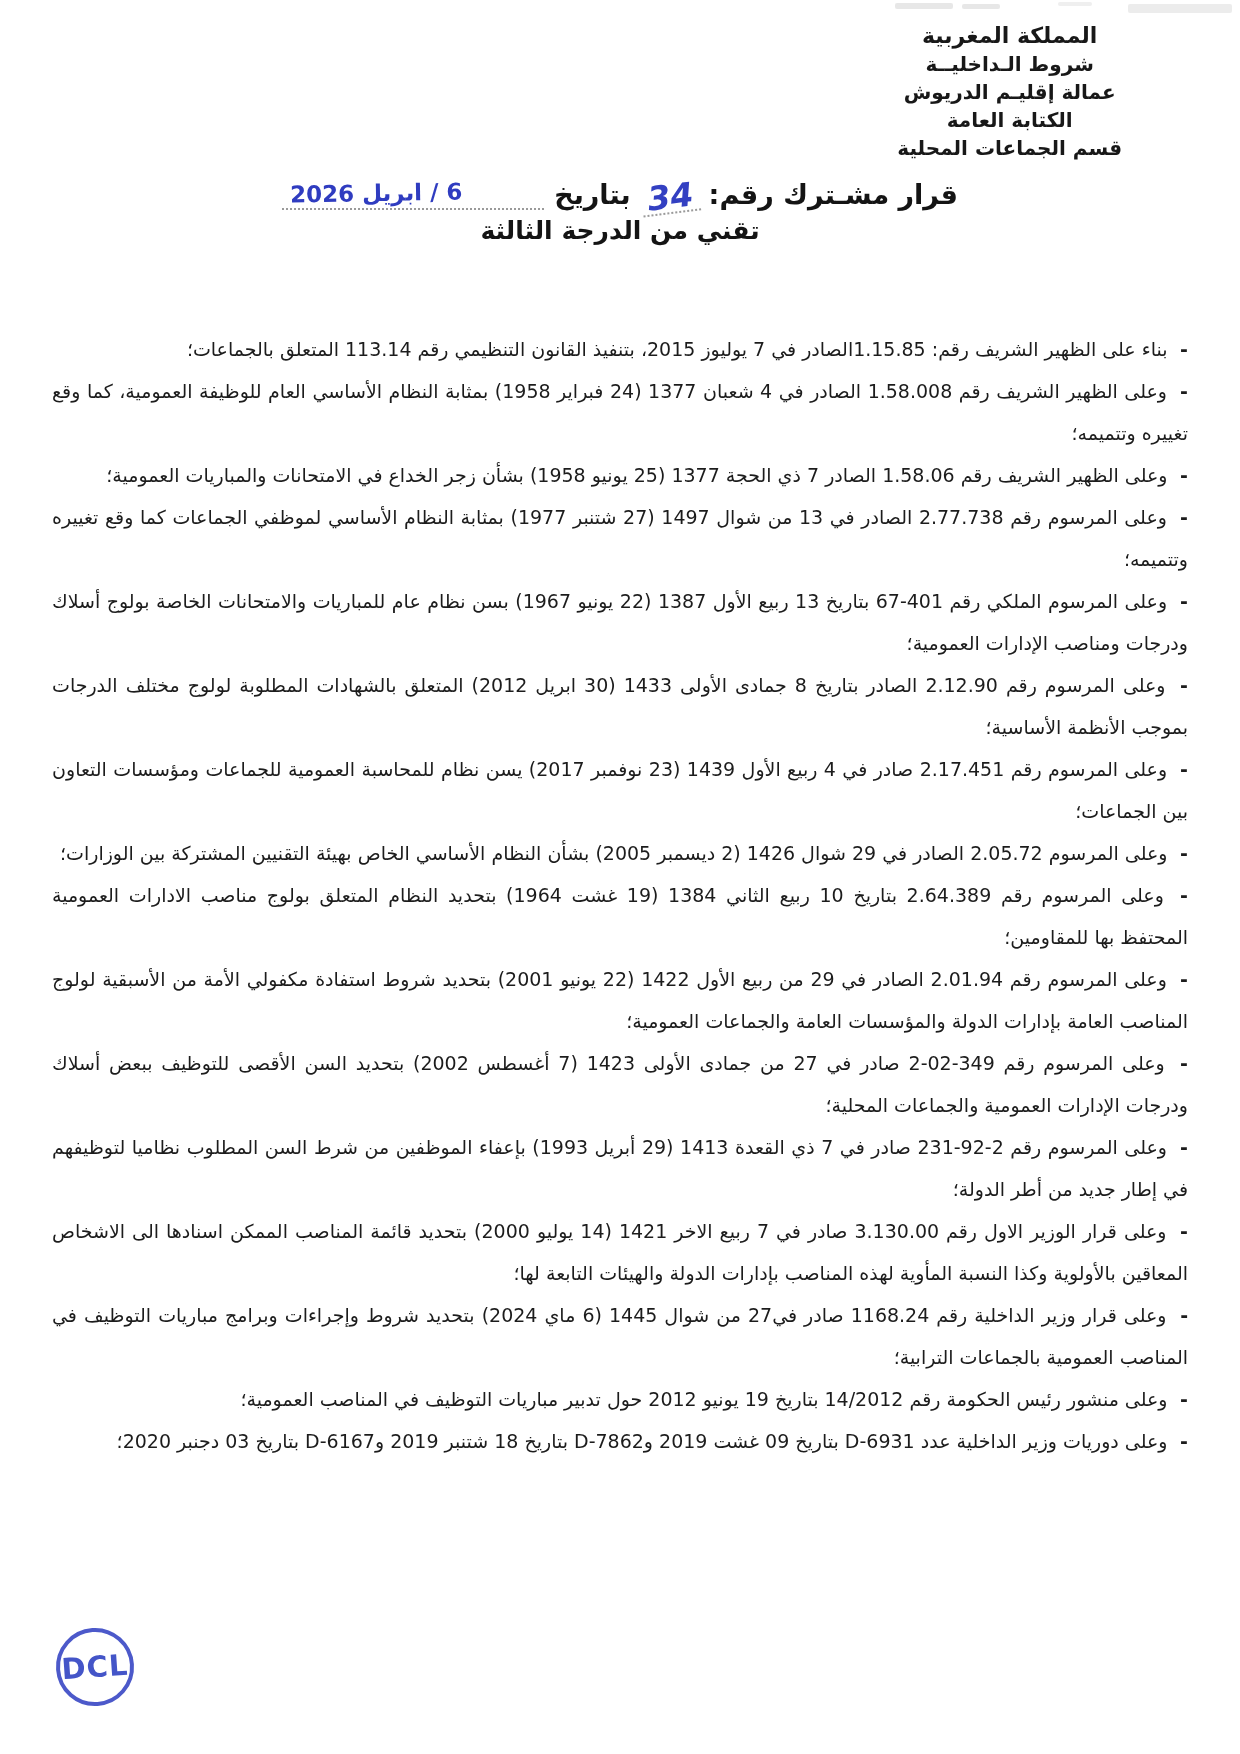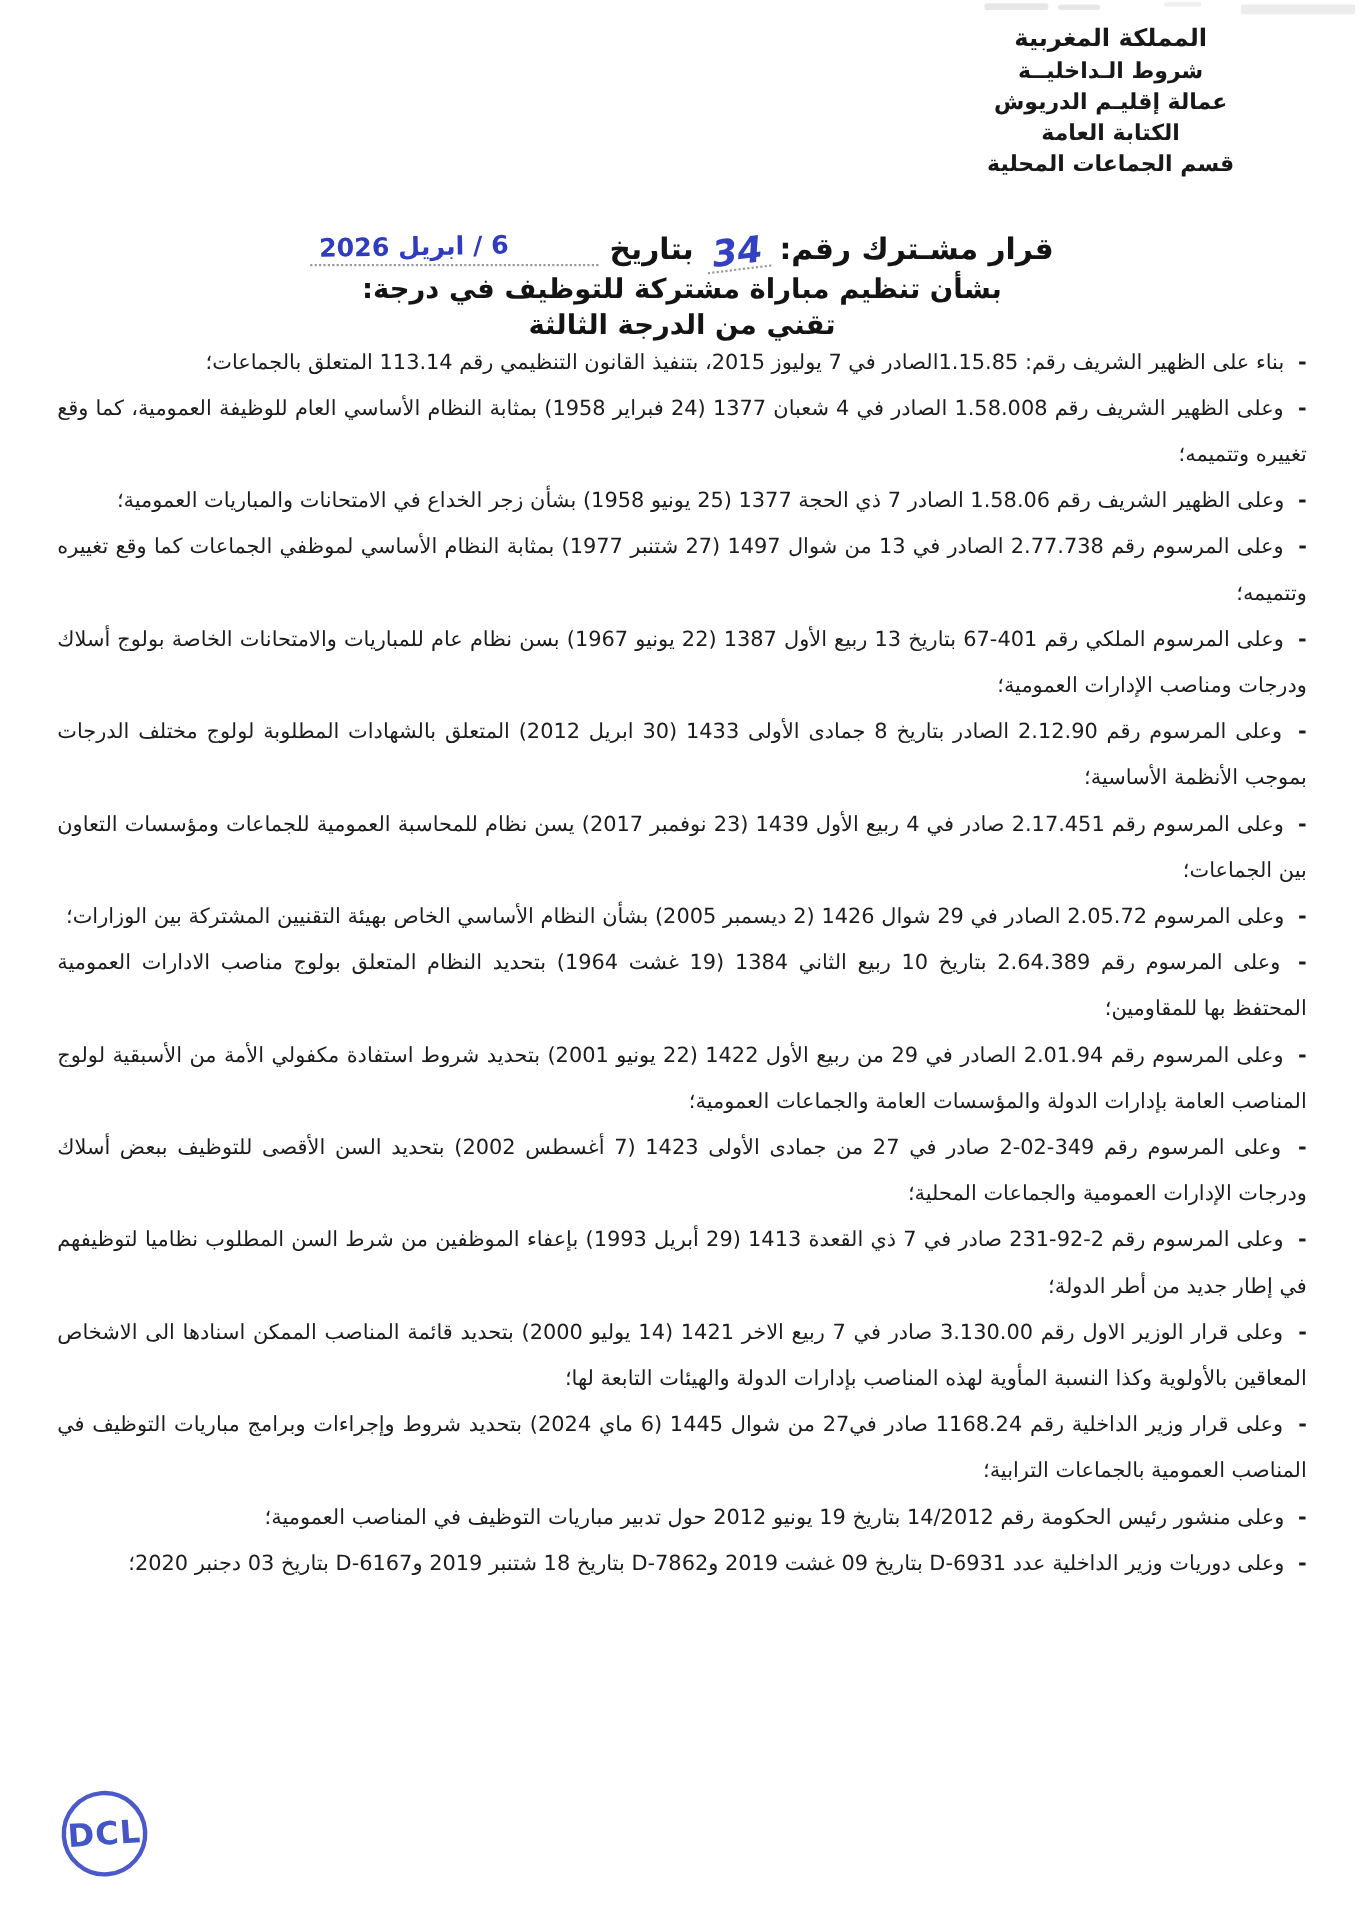--- a/index.html
+++ b/index.html
@@ -48,37 +48,36 @@
     border-bottom:2px dotted #9a9a9a;
     padding:0 6px 0 6px;
     line-height:30px;
   }
   .date-slot {
     display:inline-block;
     min-width:262px;
     border-bottom:2px dotted #9a9a9a;
     text-align:left;
     padding:0 4px 1px 8px;
-    margin-top:32px;
   }
   .date-stamp {
     color:#2f3cc0;
     font-size:23px; font-weight:bold;
     letter-spacing:1px;
     display:inline-block;
     transform:rotate(-1deg);
     white-space:nowrap;
   }
   .title-line2, .title-line3 {
     font-size:25px; font-weight:bold; line-height:33px;
   }
 
   
   .references {
-    position:absolute; top:308px; right:52px; left:52px;
+    position:absolute; top:328px; right:52px; left:52px;
     direction:rtl;
   }
   .ref {
     font-size:19px;
     line-height:42px;
     text-align:justify;
     color:#1c1c1c;
   }
   .ref .dash { font-weight:bold; padding-left:6px; }
 
@@ -115,21 +114,20 @@
     <div>قسم الجماعات المحلية</div>
   </div>
 
   <div class="title-block">
     <div class="title-row">
       <span>قرار مشـترك رقم:</span>
       <span class="hand-number">34</span>
       <span>بتاريخ</span>
       <span class="date-slot"><span class="date-stamp">6 / ابريل 2026</span></span>
     </div>
-    <div class="title-line2">بشأن تنظيم مباراة مشتركة للتوظيف في درجة:</div>
     <div class="title-line3">تقني من الدرجة الثالثة</div>
   </div>
 
   <div class="references">
   <p class="ref"><span class="dash">- </span><span>بناء على الظهير الشريف رقم: 1.15.85الصادر في 7 يوليوز 2015، بتنفيذ القانون التنظيمي رقم 113.14 المتعلق بالجماعات؛</span></p>
 
   <p class="ref"><span class="dash">- </span><span>وعلى الظهير الشريف رقم 1.58.008 الصادر في 4 شعبان 1377 (24 فبراير 1958) بمثابة النظام الأساسي العام للوظيفة العمومية، كما وقع تغييره وتتميمه؛</span></p>
 
   <p class="ref"><span class="dash">- </span><span>وعلى الظهير الشريف رقم 1.58.06 الصادر 7 ذي الحجة 1377 (25 يونيو 1958) بشأن زجر الخداع في الامتحانات والمباريات العمومية؛</span></p>
 

